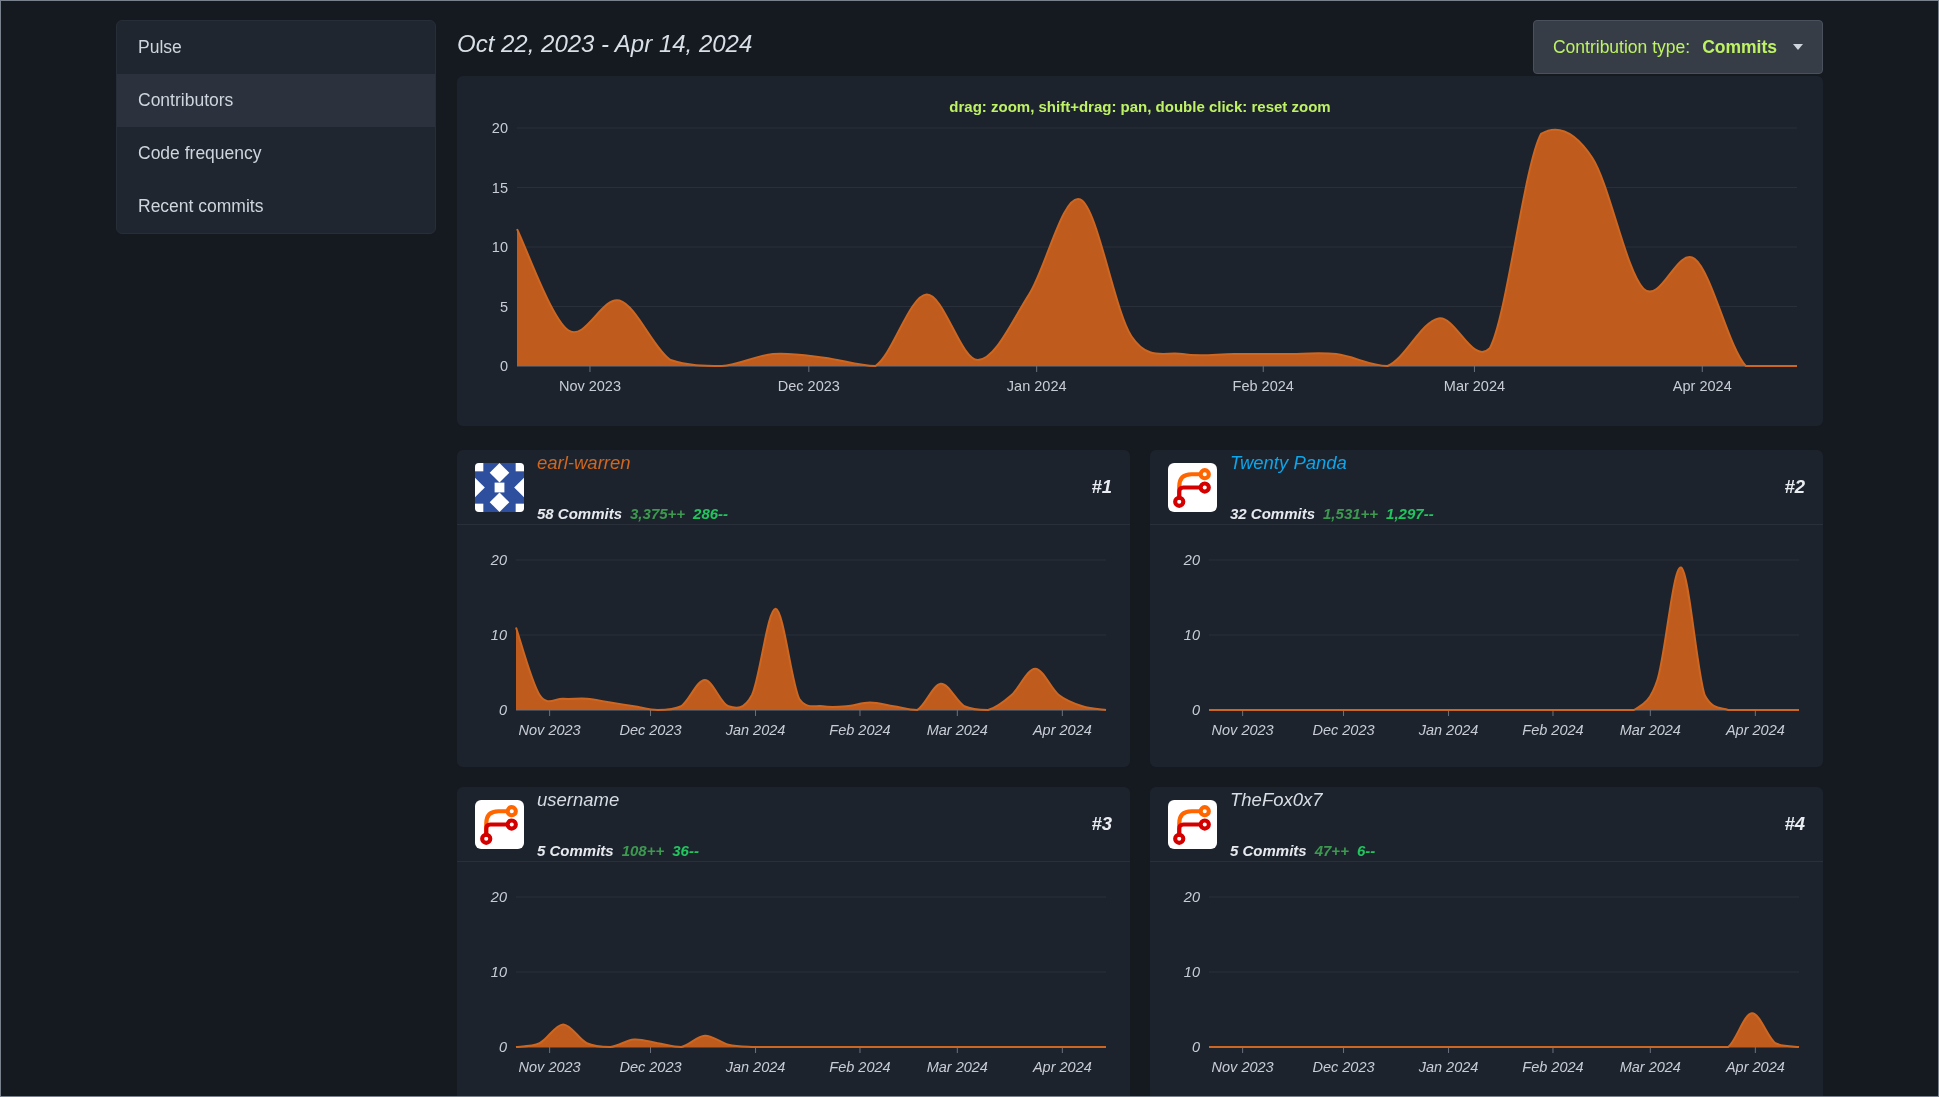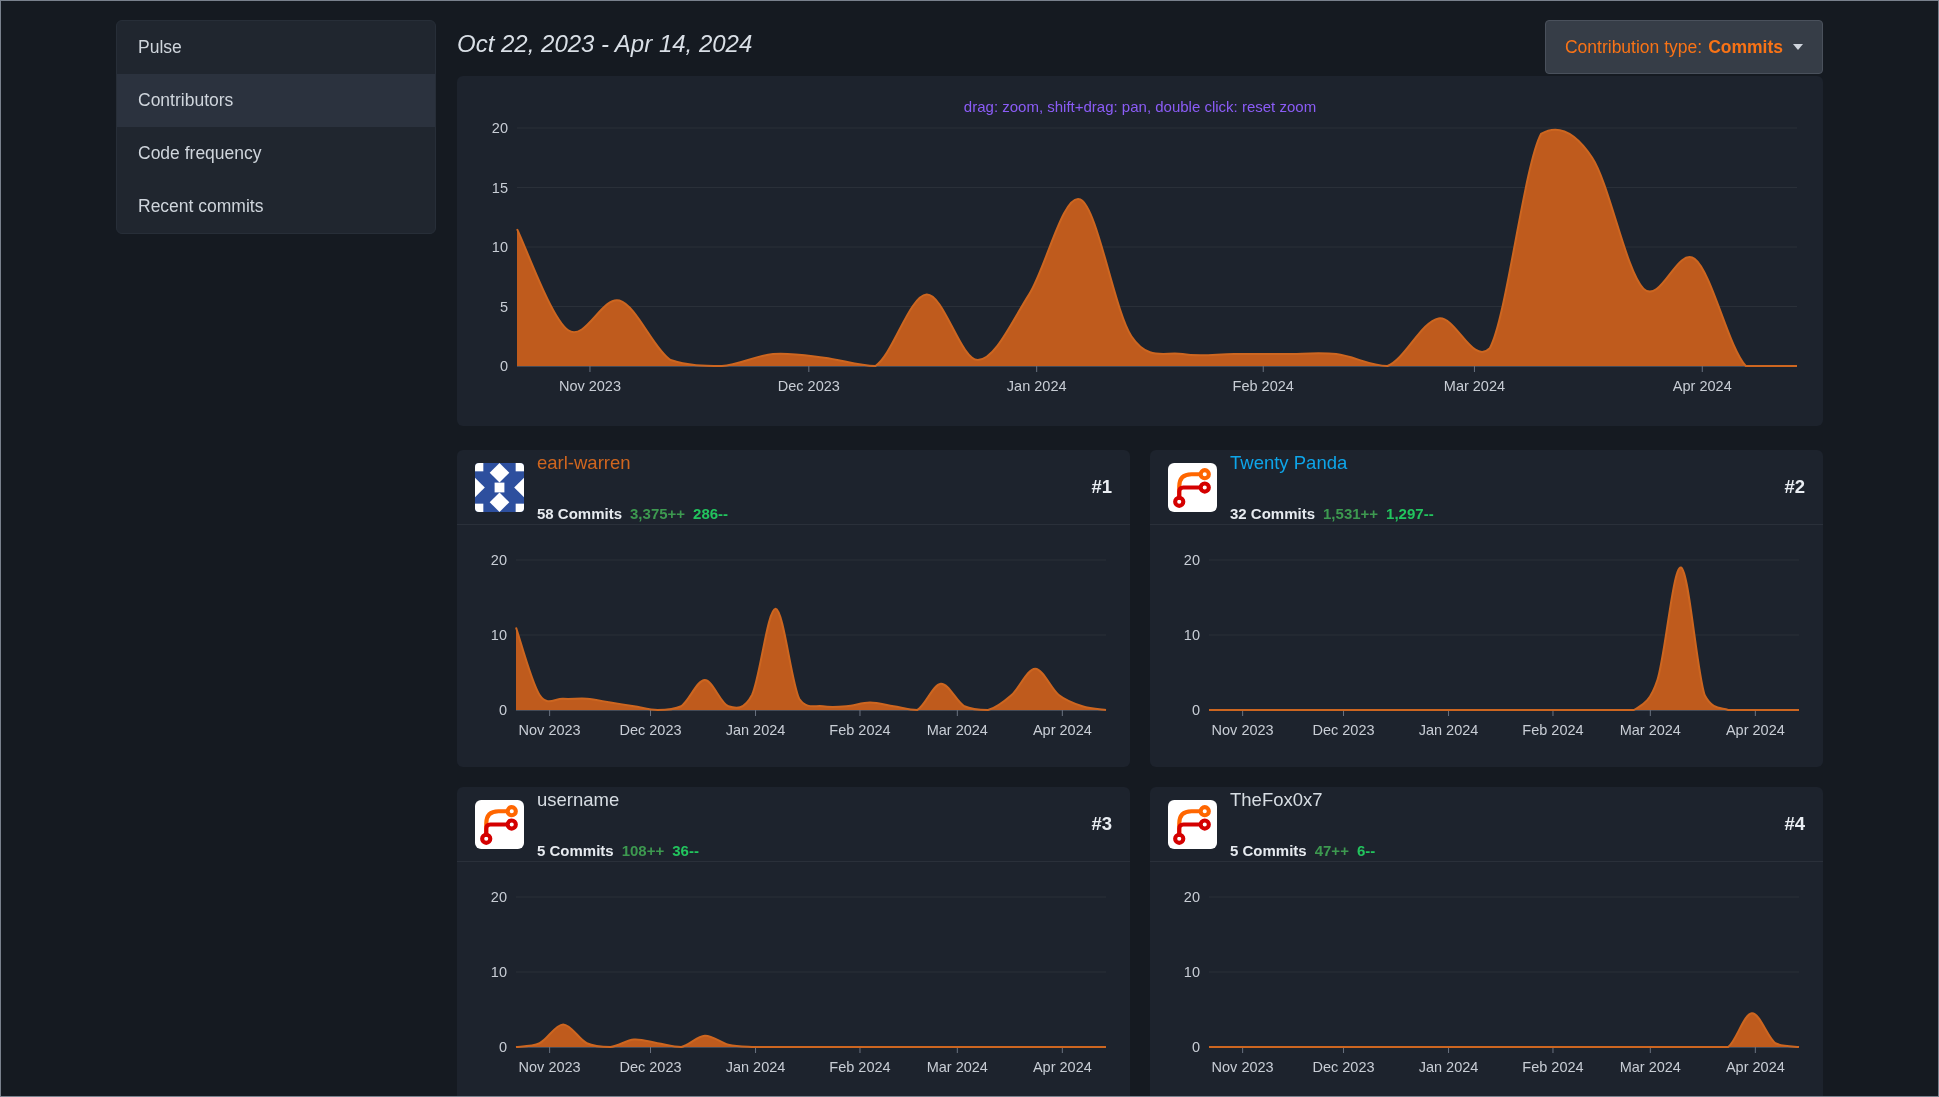--- a/index.html
+++ b/index.html
@@ -18,35 +18,35 @@
   .menu { background:#20262f; border:1px solid #272e38; border-radius:6px; overflow:hidden; }
   .menu-item { height:53px; padding:0 21px; display:flex; align-items:center;
                font-size:17.5px; color:#cfd5dc; cursor:pointer; }
   .menu-item.active { background:#2b323e; }
 
   
   .content { flex:1; min-width:0; }
   .topbar { display:flex; align-items:flex-start; justify-content:space-between; height:56px; }
   .date-range { font-size:24px; font-weight:400; color:#d9dfe6; padding-top:10px;font-style:italic; }
   .ctype-btn { height:54px; padding:0 19px; background:#363d47; border:1px solid #4a515c;
-               border-radius:4px; color:#f97316; font-size:17.5px; display:flex; align-items:center;
-               gap:6px; cursor:pointer; font-family:inherit; }
+               border-radius:4px; color:#bef264; font-size:17.5px; display:flex; align-items:center;
+               gap:12px; cursor:pointer; font-family:inherit; }
   .ctype-btn b { font-weight:700; }
   .caret { display:inline-block; width:0; height:0; border-left:5px solid transparent;
            border-right:5px solid transparent; border-top:6px solid #cfd5dd; margin-left:4px; }
 
   .card { background:#1d232d; border-radius:6px; }
   .main-chart-card { height:350px; position:relative; margin-top:0; }
   .chart-hint { position:absolute; top:22px; left:0; right:0; text-align:center;
-                font-size:15px; font-weight:400; color:#8b5cf6; }
+                font-size:15px; font-weight:700; color:#bef264; }
   svg.chart { display:block; width:100%; }
   .main-chart-card svg.chart { height:350px; }
 
   .grid { margin-top:24px; display:grid; grid-template-columns:1fr 1fr; gap:20px; }
-  .contrib-card { height:317px; overflow:hidden; }
+  .contrib-card { height:317px; overflow:hidden;font-style:italic; }
   .c-header { display:flex; align-items:center; gap:13px; padding:0 18px; height:75px;
               border-bottom:1px solid #2a303a; }
   .avatar { width:49px; height:49px; border-radius:4px; overflow:hidden; flex-shrink:0; }
   .avatar svg { display:block; width:100%; height:100%; }
   .c-info { display:flex; flex-direction:column; gap:3px; }
   .c-name { font-size:18.5px; color:#d7dde3; text-decoration:none; }
   .c-stats { font-size:15px; font-weight:700; display:flex; gap:8px; align-items:baseline; color:#e6eaef; }
   .c-add { color:#3d9950;margin-top:28px; }
   .c-del { color:#22c55e; }
   .c-rank { margin-left:auto; font-size:18.5px; font-weight:700; color:#e9edf2; }

